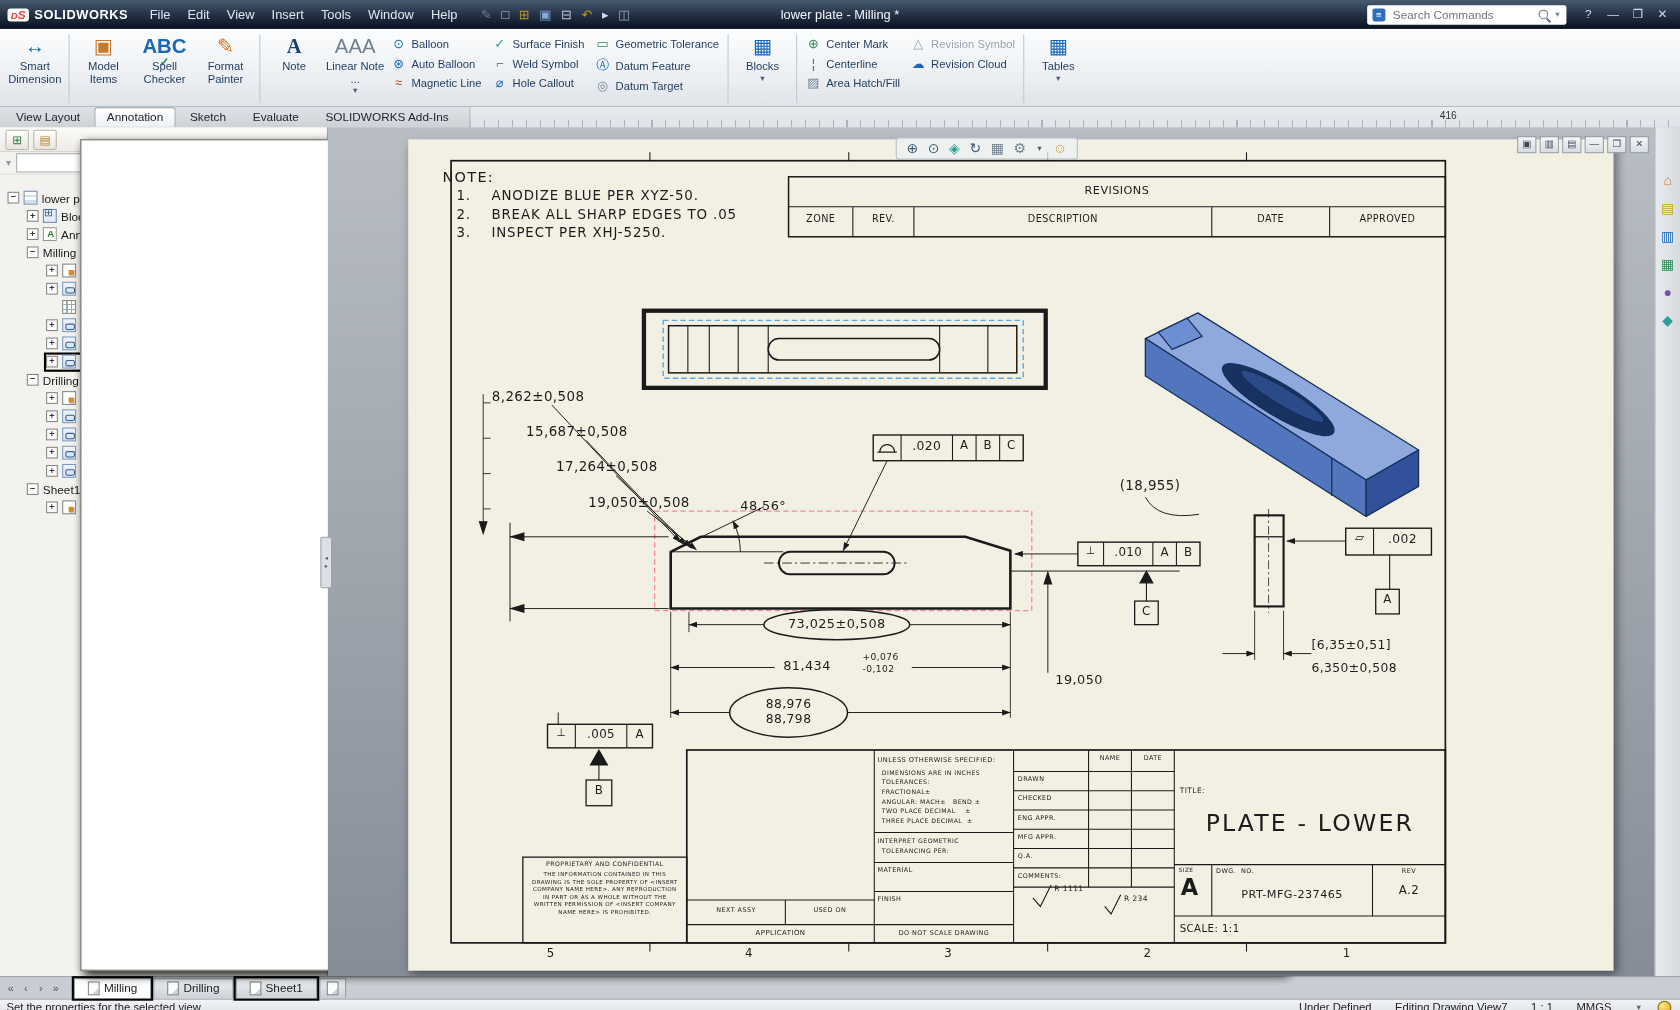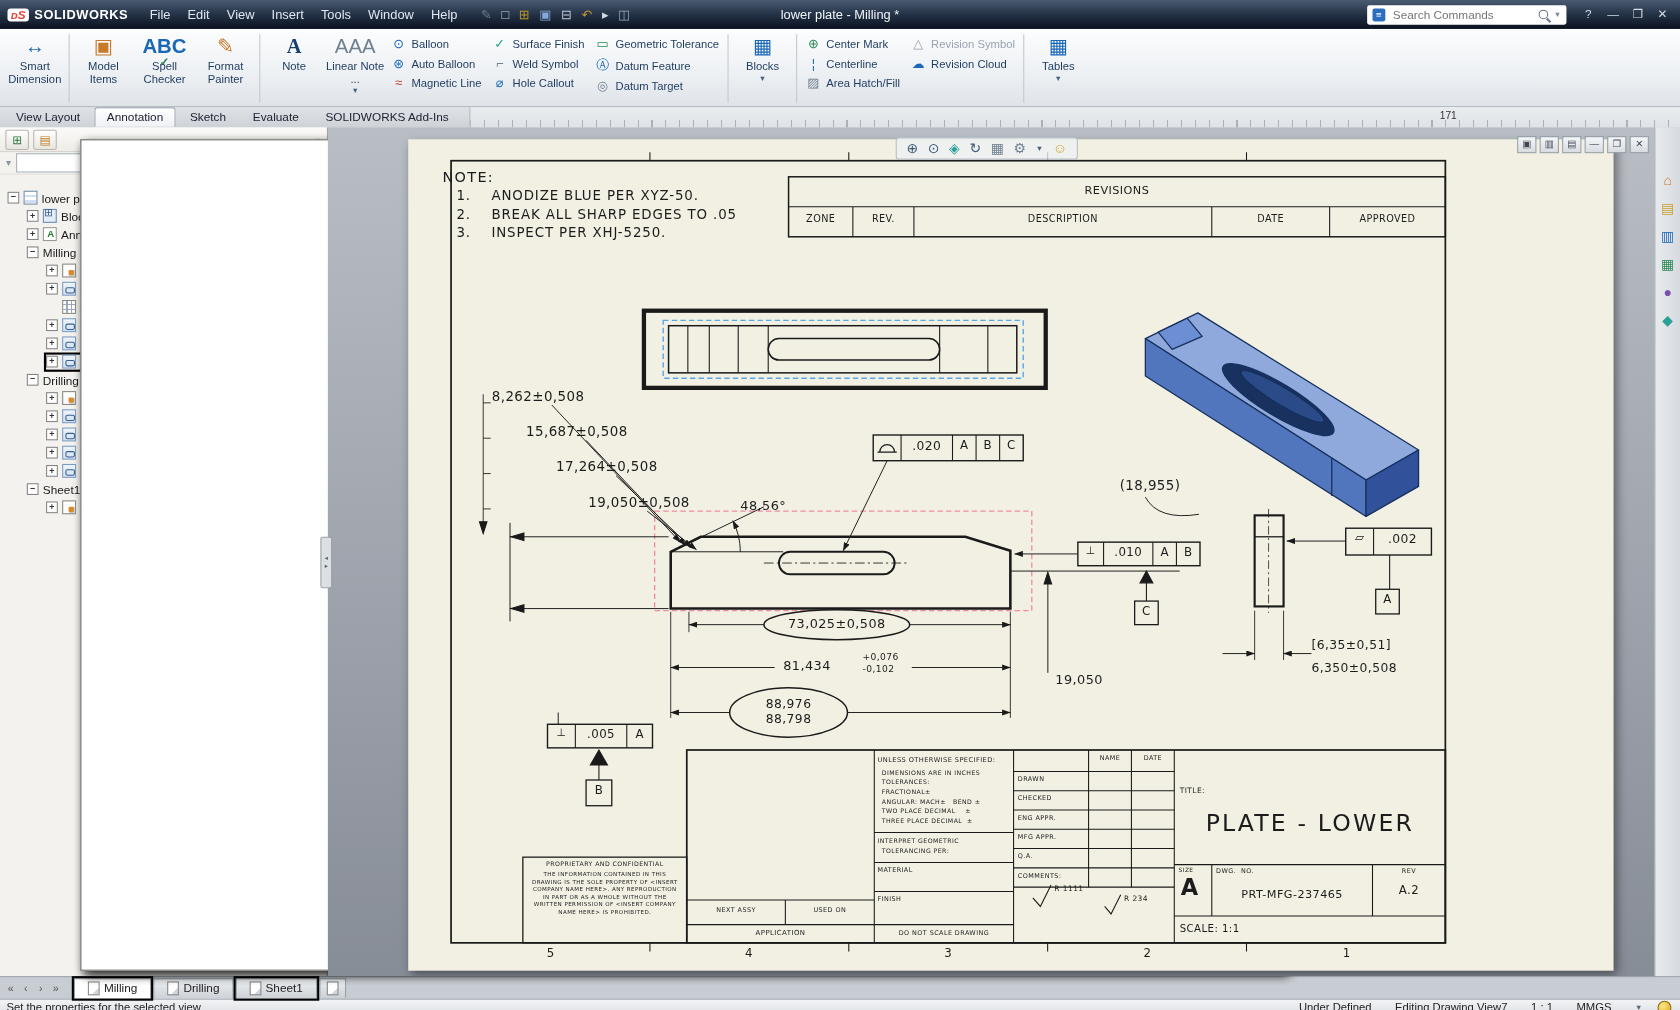--- a/index.html
+++ b/index.html
@@ -252,21 +252,21 @@
     </div>
   </div>
 
   <div class="tabstrip">
     <span class="rtab">View Layout</span>
     <span class="rtab active">Annotation</span>
     <span class="rtab">Sketch</span>
     <span class="rtab">Evaluate</span>
     <span class="rtab">SOLIDWORKS Add-Ins</span>
     <div class="ruler">
-      <span class="rulerval">171</span>
+      <span class="rulerval">416</span>
     </div>
   </div>
 
   <div class="main">
 
     <div class="panel">
       <div class="ptools">
         <span class="pbtn" style="color:#2a7a3a">⊞</span>
         <span class="pbtn" style="color:#b97b1e">▤</span>
         <span class="chev">»</span>

